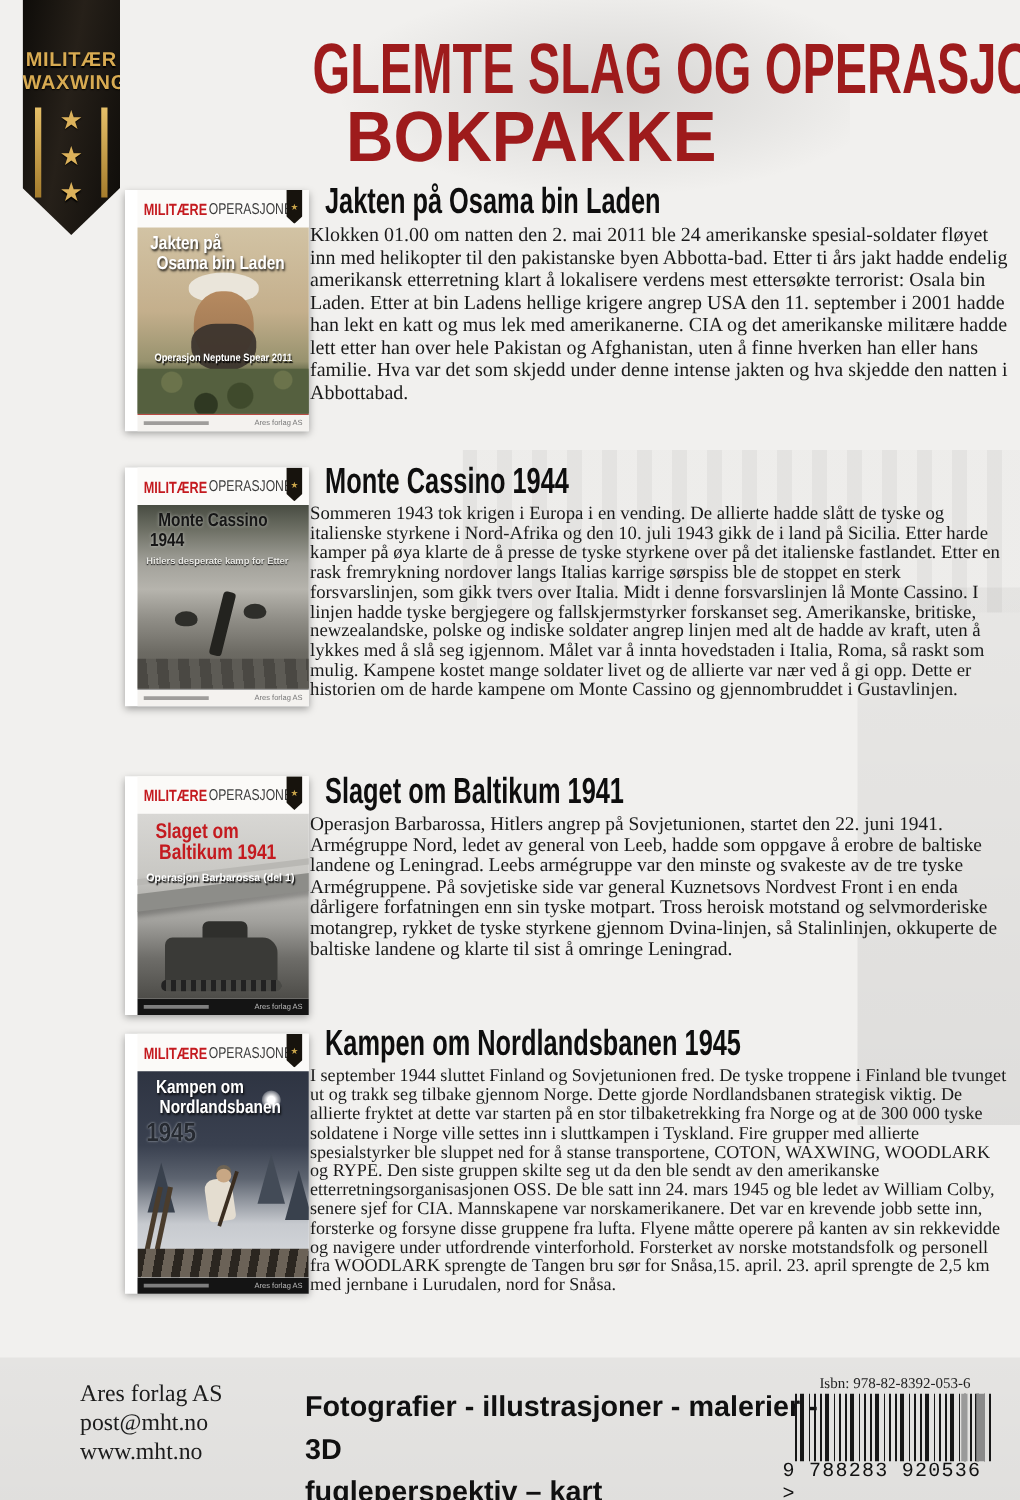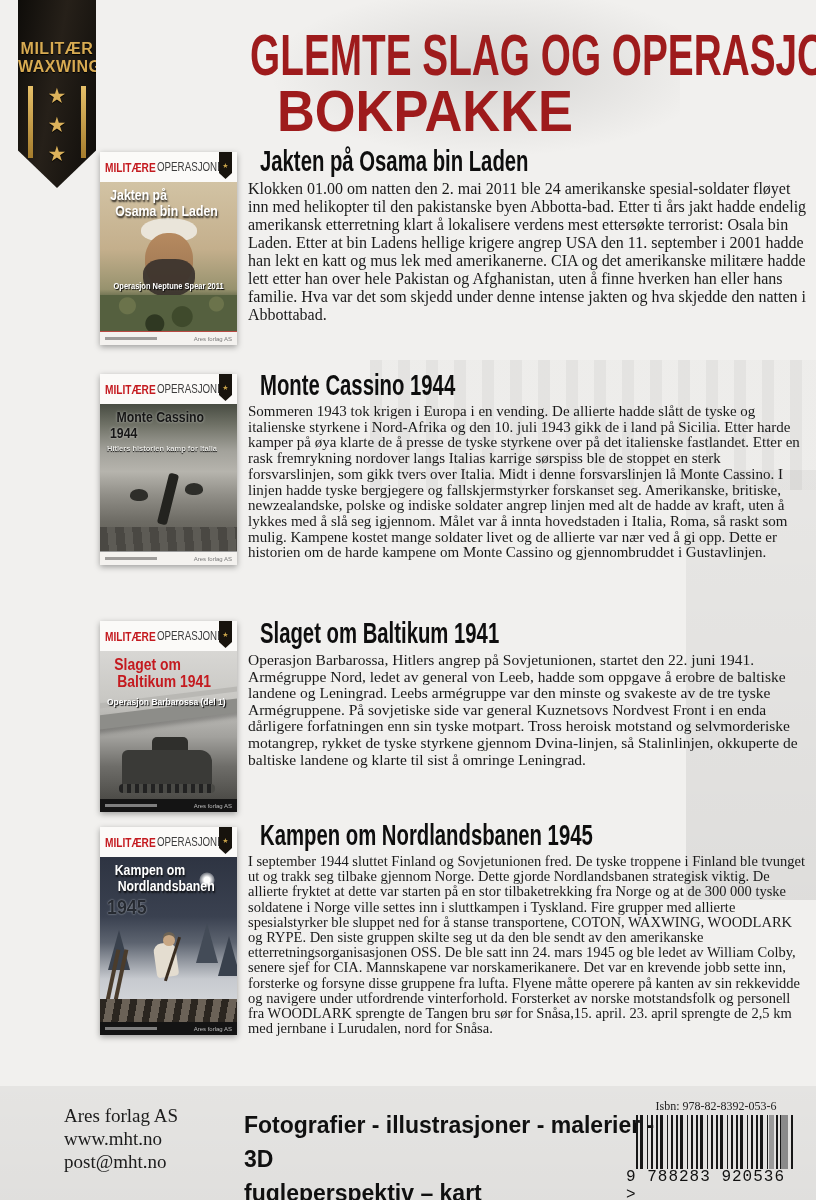--- a/index.html
+++ b/index.html
@@ -32,21 +32,21 @@
     text-shadow:0 1px 1px #000;}
 
   
   .main-title{position:absolute;left:95px;top:30px;width:660px;margin:0;text-align:center;
     font-family:"Liberation Sans",sans-serif;font-weight:bold;color:#9e1b1c;}
   .main-title .t1{display:inline-block;font-size:57px;line-height:50px;transform:scaleX(.68);white-space:nowrap;}
   .main-title .t2{display:inline-block;font-size:57px;line-height:56px;transform:scaleX(.92);white-space:nowrap;}
 
   
   .cover{position:absolute;left:100px;width:137px;display:flex;flex-direction:column;
-    background:#fff;box-shadow:0 2px 6px rgba(0,0,0,.35);font-family:"Liberation Sans",sans-serif;}
+    background:#fff;box-shadow:0 2px 6px rgba(0,0,0,.35);font-family:"Liberation Sans",sans-serif;padding-left:10px;}
   .cover-head{height:30px;position:relative;background:#fbfaf8;display:flex;align-items:center;padding:0 5px;}
   .brand-red{display:inline-block;color:#c41a1f;font-weight:bold;font-size:13px;
     transform:scaleX(.78);transform-origin:0 50%;white-space:nowrap;margin-right:-13px;}
   .brand-dark{display:inline-block;color:#3d3d3d;font-size:12.5px;
     transform:scaleX(.78);transform-origin:0 50%;white-space:nowrap;}
   .mini-badge{position:absolute;right:5px;top:0;width:13px;height:27px;background:#17130d;
     clip-path:polygon(0 0,100% 0,100% 78%,50% 100%,0 78%);display:flex;align-items:center;justify-content:center;}
   .mini-badge::after{content:"★";color:#c9a44a;font-size:7px;}
   .cover-art{position:relative;flex:1;overflow:hidden;}
   .cover-foot{height:13px;display:flex;align-items:center;justify-content:space-between;
@@ -217,21 +217,21 @@
     <div class="cover-art art2">
       <div class="c2-mortar"></div>
       <div class="c2-helmet1"></div>
       <div class="c2-helmet2"></div>
       <div class="c2-rubble"></div>
       <div class="cv-title">
         <span class="cnd">Monte Cassino</span><br>
         <span class="cnd">1944</span>
       </div>
       <div class="c2-sub">
-        <span class="cnd">Hitlers historien kamp for Italia</span>
+        <span class="cnd">Hitlers desperate kamp for Etter</span>
       </div>
     </div>
     <div class="cover-foot foot-light" style="border-top-color:#999;">
       <span class="foot-smudge"></span>
       <span>Ares forlag AS</span>
     </div>
   </div>
 
   <div class="sec" style="top:370px;">
     <h2><span class="hcnd">Monte Cassino 1944</span></h2>
@@ -300,22 +300,22 @@
     </div>
   </div>
 
   <div class="sec" style="top:820px;">
     <h2><span class="hcnd">Kampen om Nordlandsbanen 1945</span></h2>
     <p class="b4">I september 1944 sluttet Finland og Sovjetunionen fred. De tyske troppene i Finland ble tvunget ut og trakk seg tilbake gjennom Norge. Dette gjorde Nordlandsbanen strategisk viktig. De allierte fryktet at dette var starten på en stor tilbaketrekking fra Norge og at de 300 000 tyske soldatene i Norge ville settes inn i sluttkampen i Tyskland. Fire grupper med allierte spesialstyrker ble sluppet ned for å stanse transportene, COTON, WAXWING, WOODLARK og RYPE. Den siste gruppen skilte seg ut da den ble sendt av den amerikanske etterretningsorganisasjonen OSS. De ble satt inn 24. mars 1945 og ble ledet av William Colby, senere sjef for CIA. Mannskapene var norskamerikanere. Det var en krevende jobb sette inn, forsterke og forsyne disse gruppene fra lufta. Flyene måtte operere på kanten av sin rekkevidde og navigere under utfordrende vinterforhold. Forsterket av norske motstandsfolk og personell fra WOODLARK sprengte de Tangen bru sør for Snåsa,15. april. 23. april sprengte de 2,5 km med jernbane i Lurudalen, nord for Snåsa.</p>
   </div>
 
   <div class="publisher">
     <div>Ares forlag AS</div>
+    <div>post@mht.no</div>
     <div>www.mht.no</div>
-    <div>post@mht.no</div>
   </div>
 
   <div class="features">
     <div>Fotografier - illustrasjoner - malerier - 3D</div>
     <div>fugleperspektiv – kart</div>
   </div>
 
   <div class="isbn-label">Isbn: 978-82-8392-053-6</div>
   <div class="barcode"></div>
   <div class="barcode-digits">9 788283 920536 &gt;</div>

